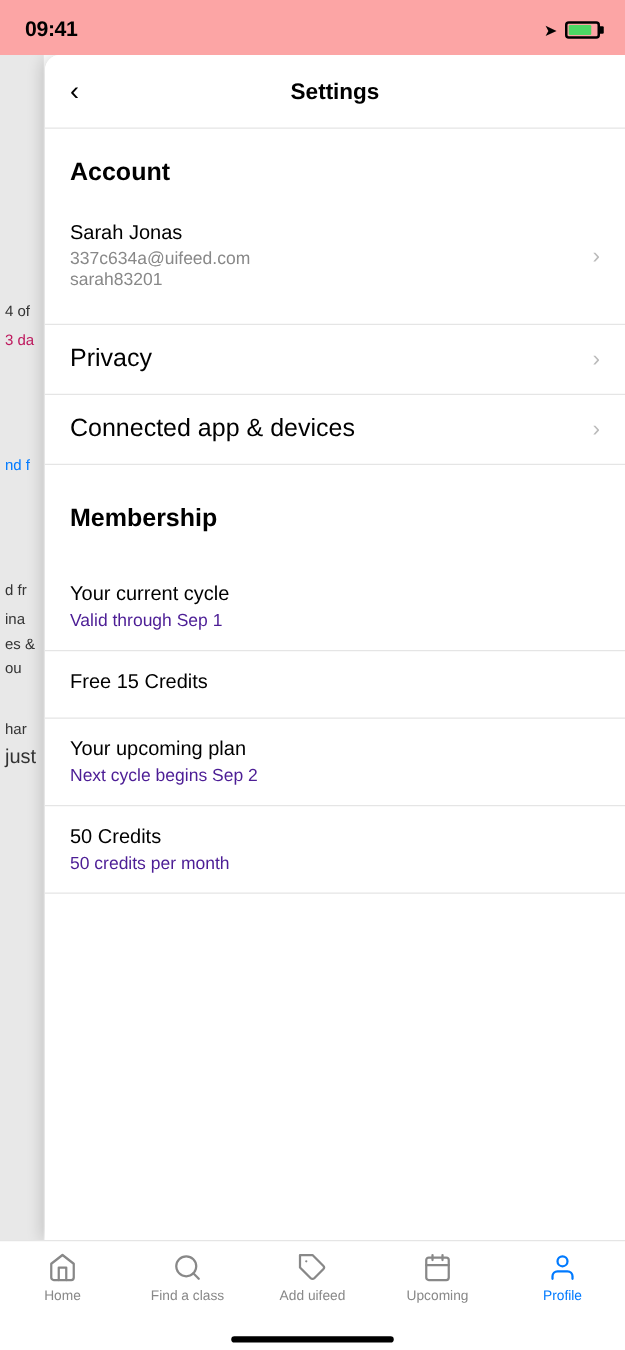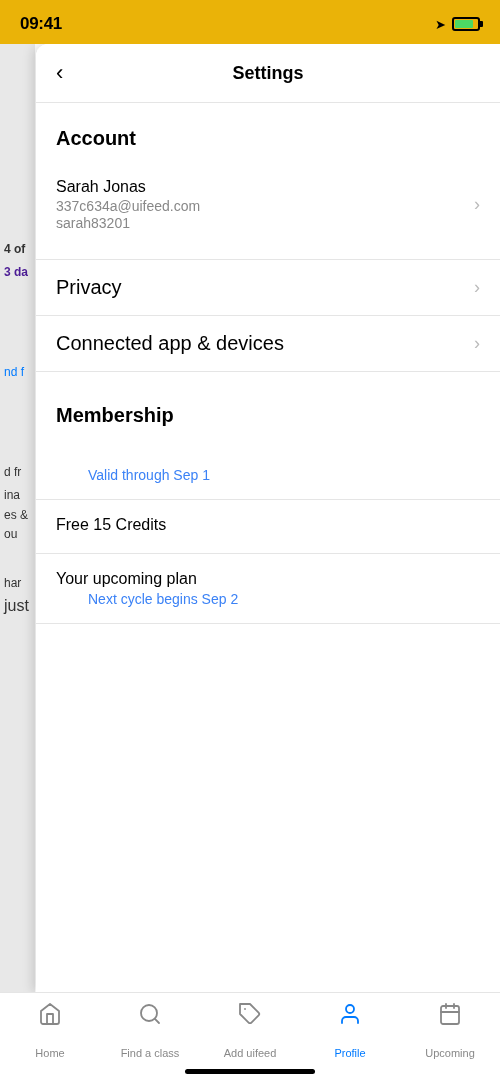--- a/index.html
+++ b/index.html
@@ -13,21 +13,21 @@
       overflow: hidden;
       position: relative;
     }
 
     
     .status-bar {
       display: flex;
       justify-content: space-between;
       align-items: center;
       padding: 8px 20px 4px 20px;
-      background: #eab308;
+      background: #fca5a5;
       height: 44px;
     }
     .status-time {
       font-size: 17px;
       font-weight: 600;
       letter-spacing: -0.3px;
       color: #000;
     }
     .status-icons {
       display: flex;
@@ -191,22 +191,21 @@
       border-bottom: 1px solid #e5e5e5;
     }
     .membership-item-title {
       font-size: 16px;
       font-weight: 500;
       color: #000;
       margin-bottom: 3px;
     }
     .membership-item-sub {
       font-size: 14px;
-      color: #3b82f6;
-      margin-left: 32px;
+      color: #4c1d95;
     }
 
     
     .bottom-nav {
       position: absolute;
       bottom: 0;
       left: 0;
       right: 0;
       height: 88px;
       background: #fff;
@@ -214,21 +213,21 @@
       display: flex;
       align-items: flex-start;
       padding-top: 8px;
       z-index: 10;
     }
     .nav-item {
       flex: 1;
       display: flex;
       flex-direction: column;
       align-items: center;
-      gap: 20px;
+      gap: 4px;
       cursor: pointer;
     }
     .nav-icon {
       width: 26px;
       height: 26px;
       display: flex;
       align-items: center;
       justify-content: center;
     }
     .nav-label {
@@ -254,22 +253,22 @@
       background: #000;
       border-radius: 3px;
       z-index: 11;
     }
   </style>
 </head>
 <body>
 
 <div class="bg-layer"></div>
 <div class="bg-text">
-  <div style="color:#333;font-size:12px;font-weight:bold;">4 of</div>
-  <div style="color:#4c1d95;font-size:12px;margin-top:4px;font-weight:bold;">3 da</div>
+  <div style="color:#333;font-size:12px;">4 of</div>
+  <div style="color:#be185d;font-size:12px;margin-top:4px;">3 da</div>
   <br>
   <div style="color:#007aff;font-size:12px;margin-top:60px;">nd f</div>
   <br>
   <div style="color:#333;font-size:12px;margin-top:60px;">d fr</div>
   <div style="color:#333;font-size:12px;margin-top:4px;">ina</div>
   <div style="color:#333;font-size:12px;">es &amp;</div>
   <div style="color:#333;font-size:12px;">ou</div>
   <div style="color:#333;font-size:12px;margin-top:30px;">har</div>
   <div style="color:#333;font-size:16px;">just</div>
 </div>
@@ -315,32 +314,37 @@
     <span class="chevron">›</span>
   </div>
 
   <div style="height:8px;"></div>
 
   <div class="section">
     <div class="section-title">Membership</div>
   </div>
 
   <div class="membership-item">
+    <div class="membership-item-title">Your current cycle</div>
     <div class="membership-item-sub">Valid through Sep 1</div>
   </div>
 
   <div class="membership-item">
     <div class="membership-item-title">Free 15 Credits</div>
   </div>
 
   <div class="membership-item">
     <div class="membership-item-title">Your upcoming plan</div>
     <div class="membership-item-sub">Next cycle begins Sep 2</div>
   </div>
 
+  <div class="membership-item">
+    <div class="membership-item-title">50 Credits</div>
+    <div class="membership-item-sub">50 credits per month</div>
+  </div>
 
 </div>
 
 <div class="bottom-nav">
 
   <div class="nav-item">
     <div class="nav-icon">
       <svg viewBox="0 0 24 24" fill="none" stroke="#888" stroke-width="1.8" stroke-linecap="round" stroke-linejoin="round">
         <path d="M3 9l9-7 9 7v11a2 2 0 0 1-2 2H5a2 2 0 0 1-2-2z"></path>
         <polyline points="9 22 9 12 15 12 15 22"></polyline>
@@ -360,39 +364,39 @@
   </div>
 
   <div class="nav-item">
     <div class="nav-icon">
       <svg viewBox="0 0 24 24" fill="none" stroke="#888" stroke-width="1.8" stroke-linecap="round" stroke-linejoin="round">
         <path d="M20.59 13.41l-7.17 7.17a2 2 0 0 1-2.83 0L2 12V2h10l8.59 8.59a2 2 0 0 1 0 2.82z"></path>
         <line x1="7" y1="7" x2="7.01" y2="7"></line>
       </svg>
     </div>
     <span class="nav-label">Add uifeed</span>
-  </div>
-
-  <div class="nav-item">
-    <div class="nav-icon">
-      <svg viewBox="0 0 24 24" fill="none" stroke="#007aff" stroke-width="1.8" stroke-linecap="round" stroke-linejoin="round">
-        <path d="M20 21v-2a4 4 0 0 0-4-4H8a4 4 0 0 0-4 4v2"></path>
-        <circle cx="12" cy="7" r="4"></circle>
-      </svg>
-    </div>
-    <span class="nav-label active">Profile</span>
   </div>
 
   <div class="nav-item">
     <div class="nav-icon">
       <svg viewBox="0 0 24 24" fill="none" stroke="#888" stroke-width="1.8" stroke-linecap="round" stroke-linejoin="round">
         <rect x="3" y="4" width="18" height="18" rx="2" ry="2"></rect>
         <line x1="16" y1="2" x2="16" y2="6"></line>
         <line x1="8" y1="2" x2="8" y2="6"></line>
         <line x1="3" y1="10" x2="21" y2="10"></line>
       </svg>
     </div>
     <span class="nav-label">Upcoming</span>
   </div>
 
+  <div class="nav-item">
+    <div class="nav-icon">
+      <svg viewBox="0 0 24 24" fill="none" stroke="#007aff" stroke-width="1.8" stroke-linecap="round" stroke-linejoin="round">
+        <path d="M20 21v-2a4 4 0 0 0-4-4H8a4 4 0 0 0-4 4v2"></path>
+        <circle cx="12" cy="7" r="4"></circle>
+      </svg>
+    </div>
+    <span class="nav-label active">Profile</span>
+  </div>
+
 </div>
 
 <div class="home-indicator"></div>
 
 </body></html>

